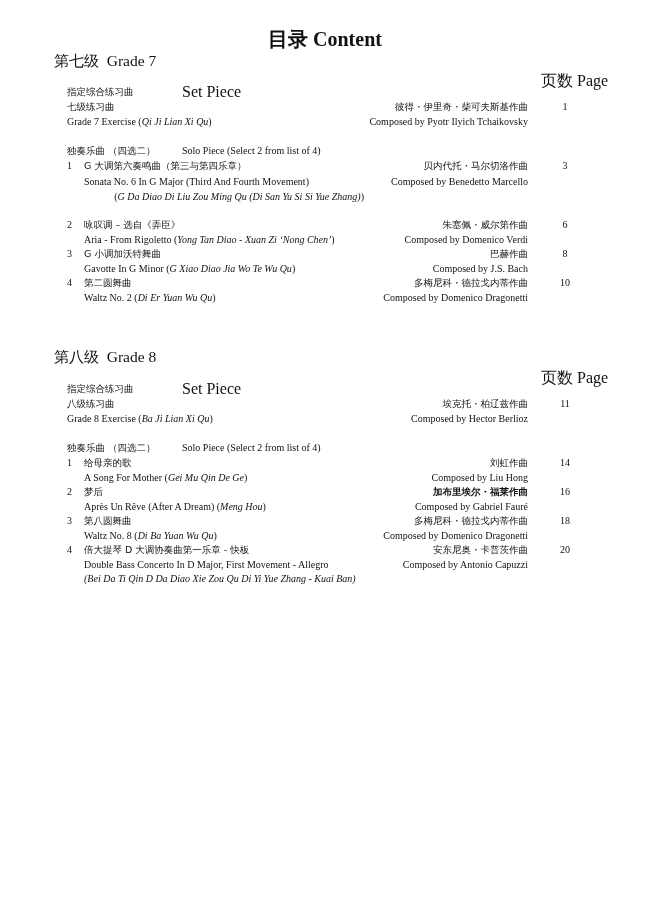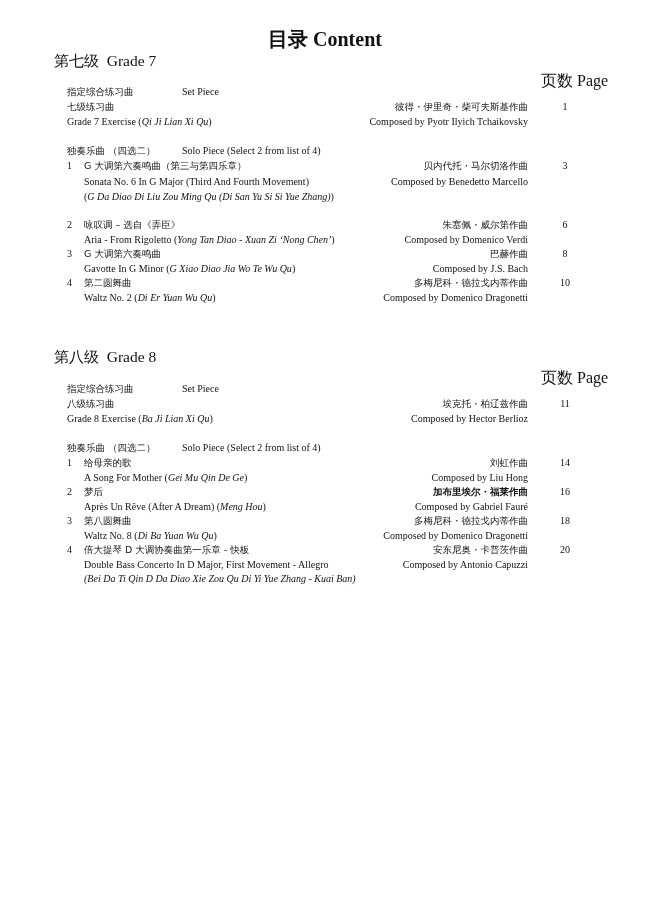--- a/index.html
+++ b/index.html
@@ -5,29 +5,29 @@
     html, body { margin: 0; padding: 0; background: #ffffff; }
     body { width: 650px; height: 919px; position: relative; overflow: hidden;
            font-family: "Liberation Serif", "DejaVu Serif", serif; color: #111; }
     .abs { position: absolute; white-space: nowrap; }
     .title { top: 26px; left: 0; width: 650px; text-align: center; font-size: 20px; font-weight: bold; }
     .title .cjk { font-family: "DejaVu Sans", sans-serif; }
     .grade { left: 54px; font-size: 15.5px; }
     .grade .cjk { font-family: "DejaVu Sans", sans-serif; font-size: 15px; }
     .page-hdr { left: 541px; font-size: 16px; }
     .cjk { font-family: "DejaVu Sans", sans-serif; }
-    .sm { font-size: 10px; }
+    .sm { font-size: 10px; text-align: right; }
     .cjk.sm { font-size: 9.5px; }
     .line { height: 14px; line-height: 14px; }
     .left67 { left: 67px; }
     .left84 { left: 84px; }
     .num { left: 67px; font-size: 10px; }
     .right { right: 122px; text-align: right; }
     .pg { left: 548px; width: 34px; text-align: center; font-size: 10px; }
-    .setlabel { left: 182px; font-size: 10px; }
+    .setlabel { left: 182px; font-size: 16px; }
     .sololabel { left: 182px; font-size: 10px; }
     i { font-style: italic; }
     .wrap { white-space: normal; width: 280px; line-height: 13px; }
   </style>
 </head>
 <body>
 
 <div class="abs title">
   <span class="cjk">目录</span>
   <span>Content</span>
@@ -68,21 +68,21 @@
 <div class="abs num line" style="top:218px;">2</div>
 <div class="abs left84 cjk sm line" style="top:218px;">咏叹调 – 选自《弄臣》</div>
 <div class="abs right cjk sm line" style="top:218px;">朱塞佩・威尔第作曲</div>
 <div class="abs pg line" style="top:218px;">6</div>
 <div class="abs left84 sm line" style="top:233px;">
   <span>Aria - From Rigoletto (</span><i>Yong Tan Diao - Xuan Zi ‘Nong Chen’</i><span>)</span>
 </div>
 <div class="abs right sm line" style="top:233px;">Composed by Domenico Verdi</div>
 
 <div class="abs num line" style="top:247px;">3</div>
-<div class="abs left84 cjk sm line" style="top:247px;">G 大调第六奏鸣曲</div>
+<div class="abs left84 cjk sm line" style="top:247px;">G 小调加沃特舞曲</div>
 <div class="abs right cjk sm line" style="top:247px;">巴赫作曲</div>
 <div class="abs pg line" style="top:247px;">8</div>
 <div class="abs left84 sm line" style="top:262px;">
   <span>Gavotte In G Minor (</span><i>G Xiao Diao Jia Wo Te Wu Qu</i><span>)</span>
 </div>
 <div class="abs right sm line" style="top:262px;">Composed by J.S. Bach</div>
 
 <div class="abs num line" style="top:276px;">4</div>
 <div class="abs left84 cjk sm line" style="top:276px;">第二圆舞曲</div>
 <div class="abs right cjk sm line" style="top:276px;">多梅尼科・德拉戈内蒂作曲</div>

